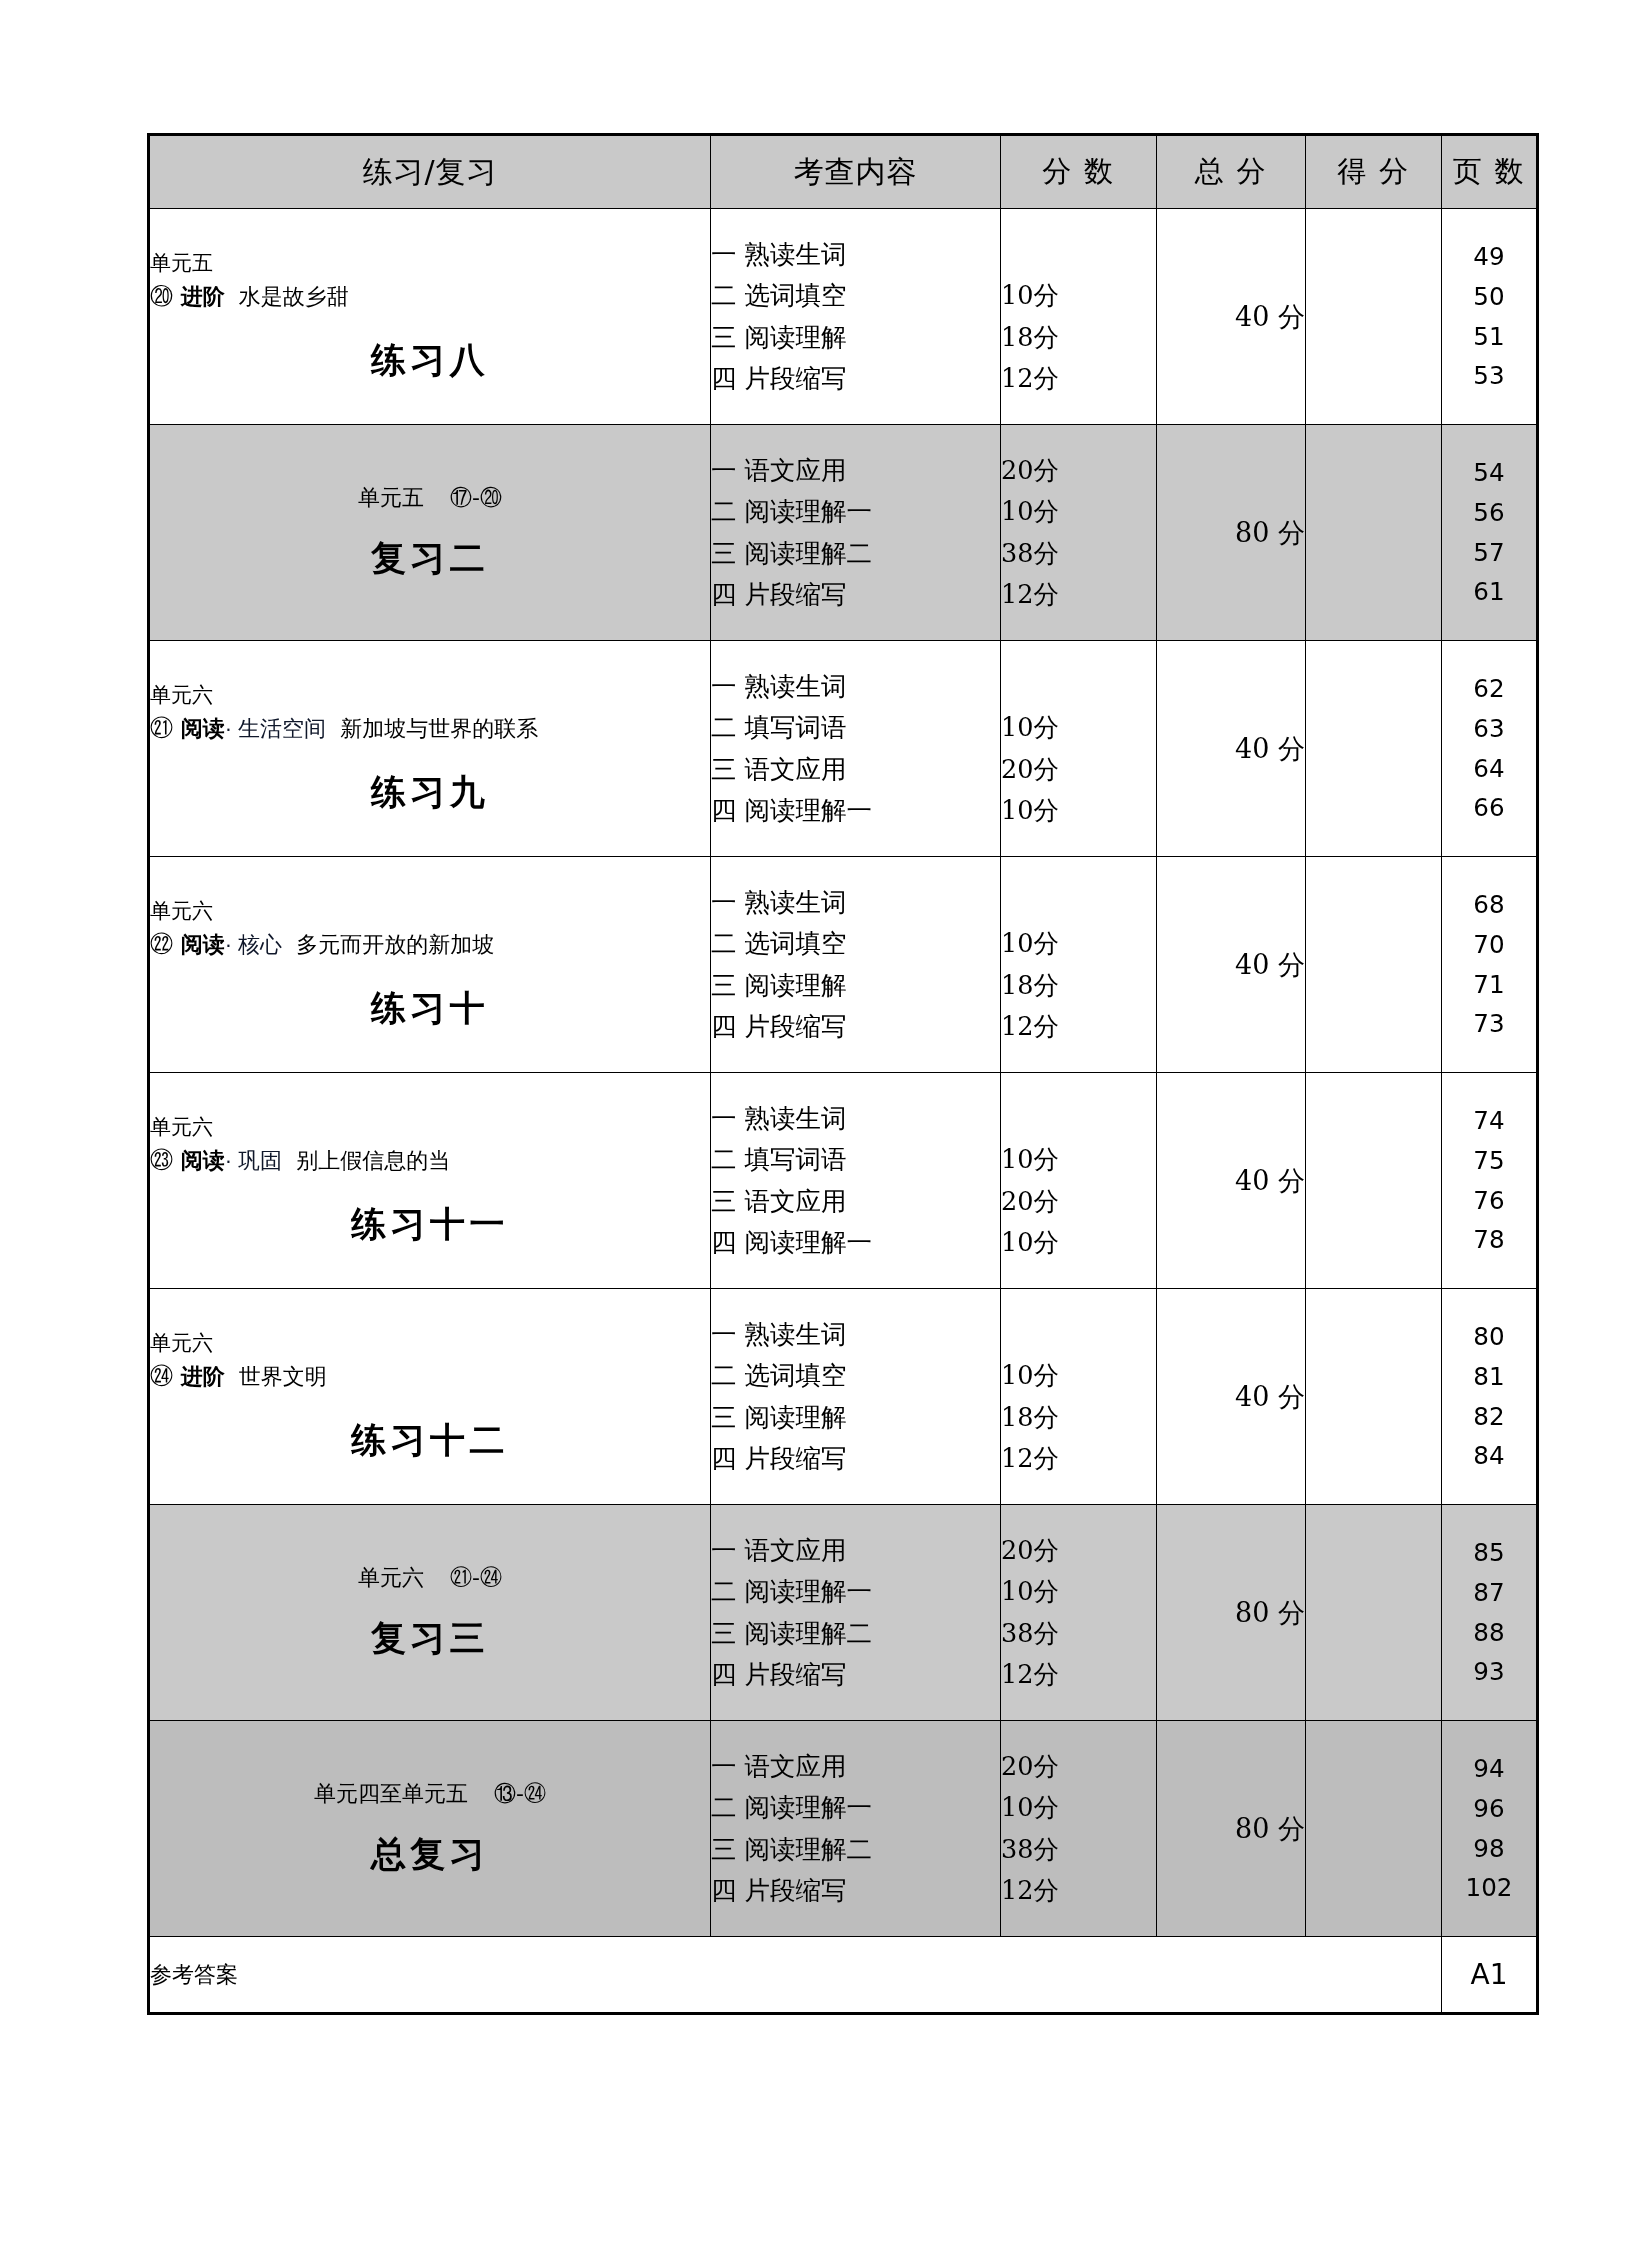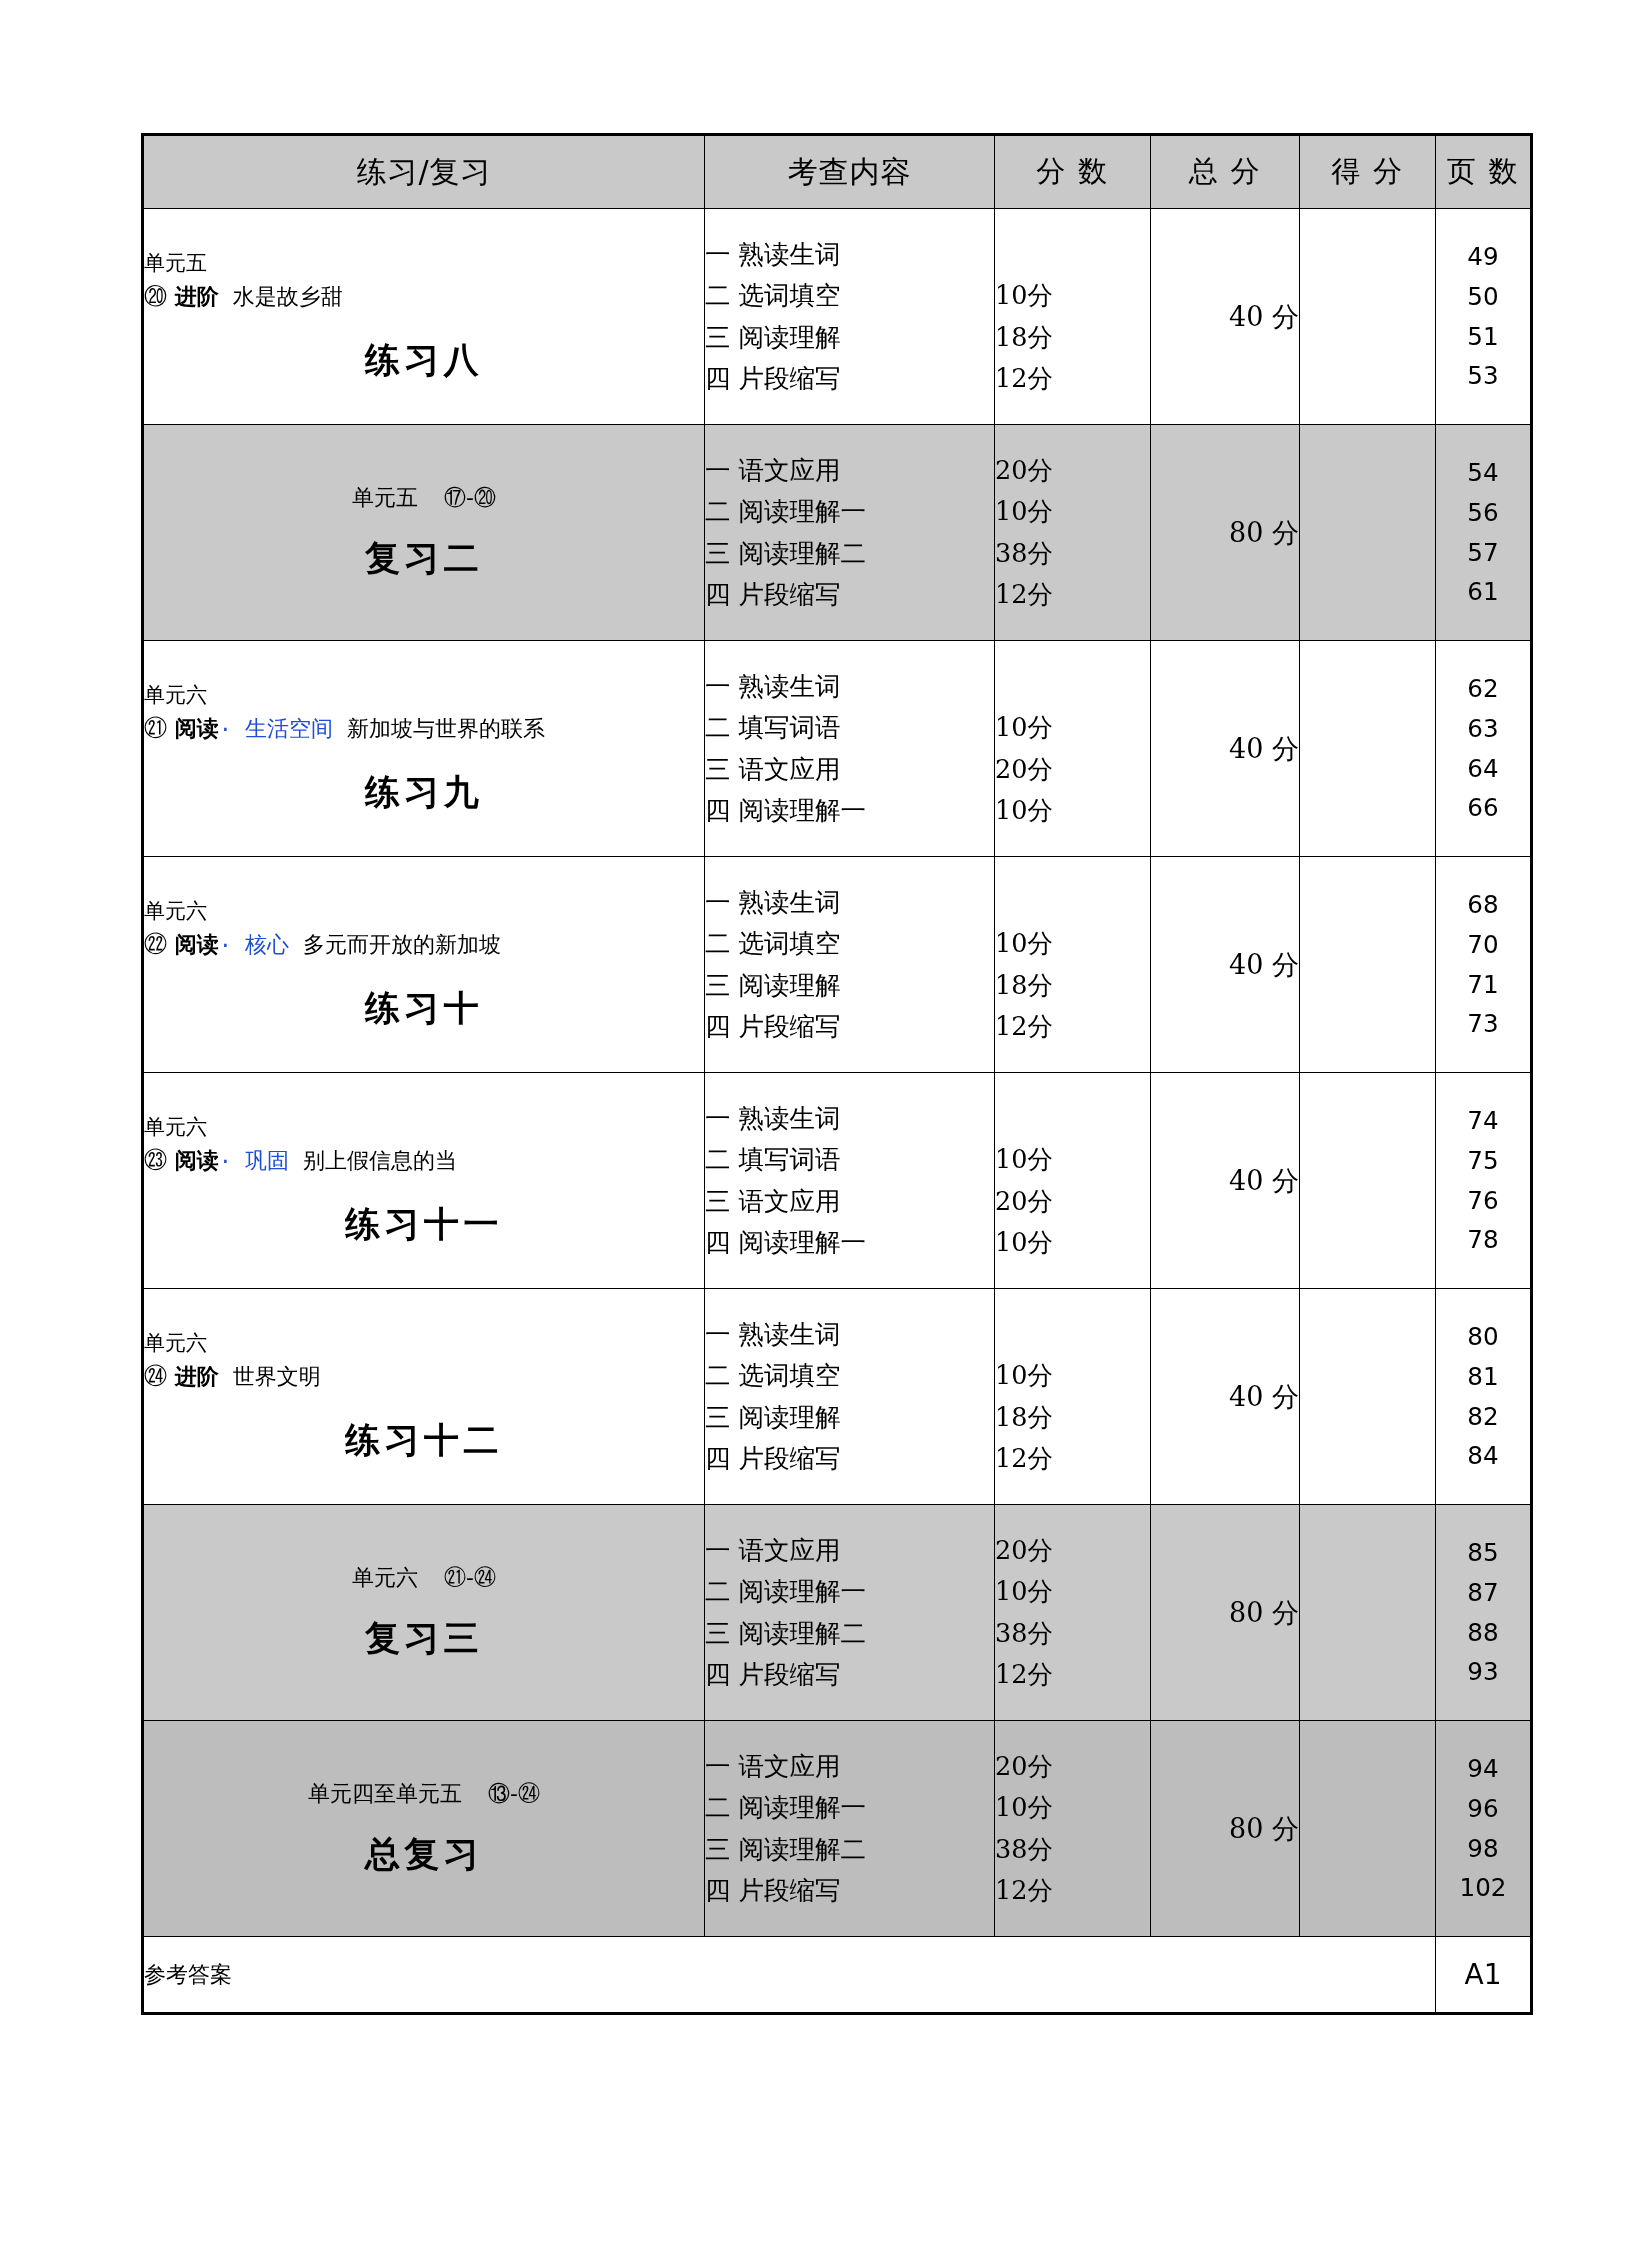--- a/index.html
+++ b/index.html
@@ -18,21 +18,21 @@
   #page {
     position: relative;
     width: 1646px;
     height: 2247px;
     background: #ffffff;
     box-sizing: border-box;
   }
 
   #toc-table {
     position: absolute;
-    left: 141px;
+    left: 147px;
     top: 133px;
     width: 1389px;
     border-collapse: collapse;
     table-layout: fixed;
     background: #ffffff;
     border-radius: 18px;
   }
 
   #toc-table td, #toc-table th {
     border: 1.8px solid #000000;
@@ -89,22 +89,22 @@
     line-height: 1.5;
     white-space: nowrap;
     margin-top: 1.8px;
   }
   .t-lesson .circnum { font-size: 23px; }
   .t-lesson .tag {
     font-weight: bold;
     font-family: "DejaVu Sans", "Liberation Sans", sans-serif;
   }
   .t-lesson .sub {
-    color: #1d4ed8;
-    font-family: Liberation Mono, monospace;
+    color: #0f172a;
+    font-family: Liberation Sans, sans-serif;
   }
   .t-lesson .lesson-name {
     font-family: Liberation Mono, monospace;
     margin-left: 14px;
   }
   .t-big {
     margin-top: 22px;
     text-align: center;
     font-size: 35px;
     font-weight: bold;

